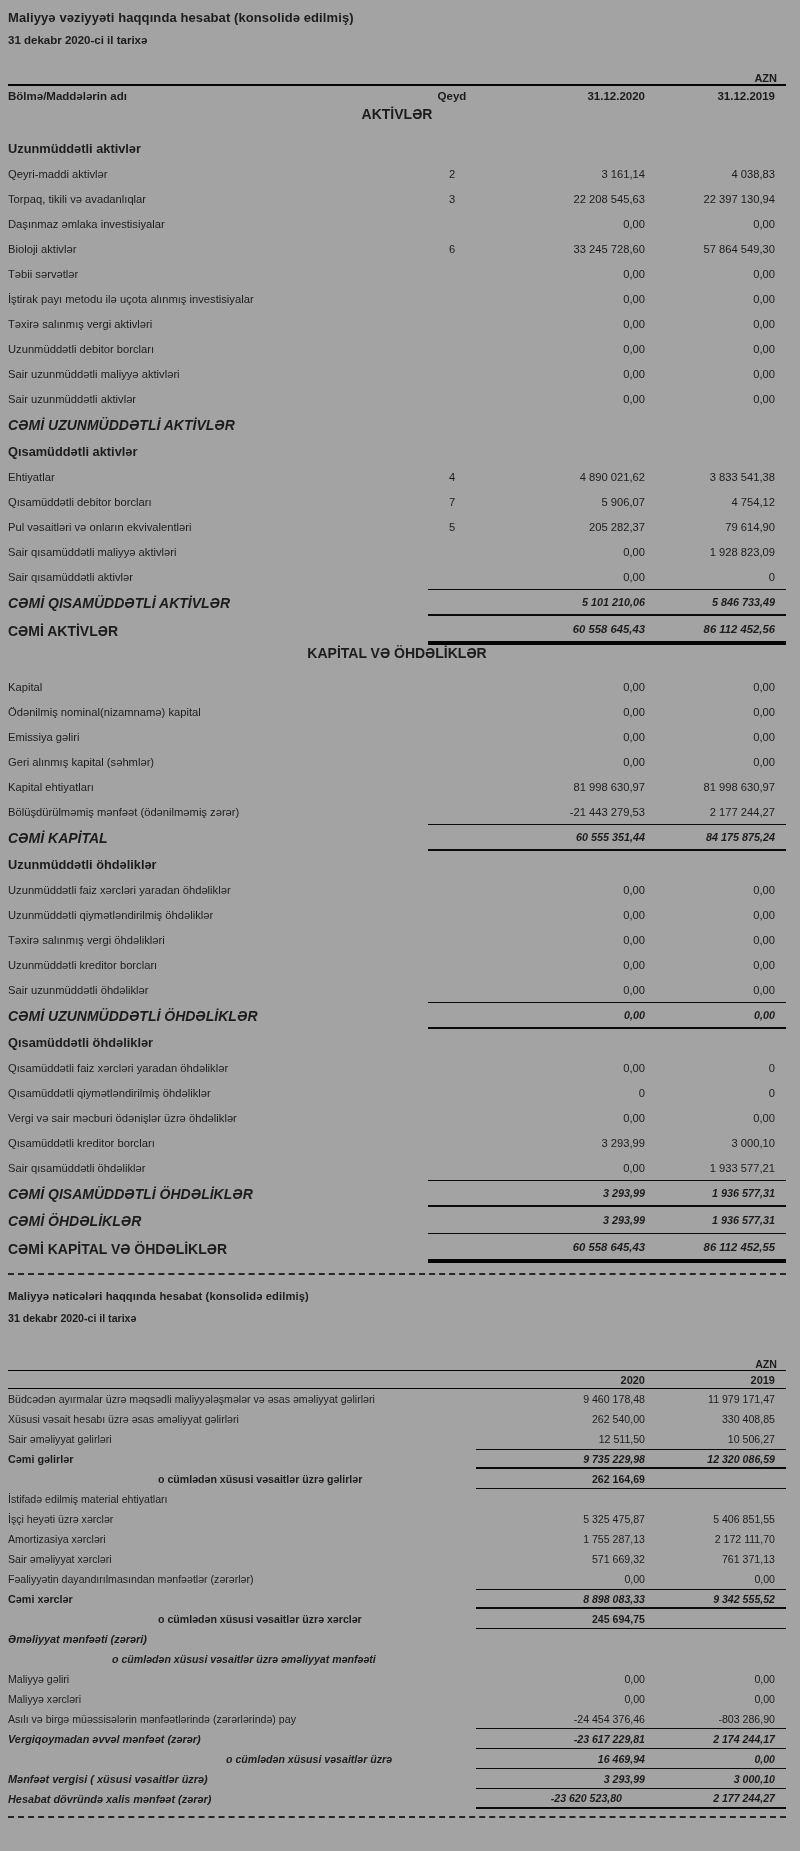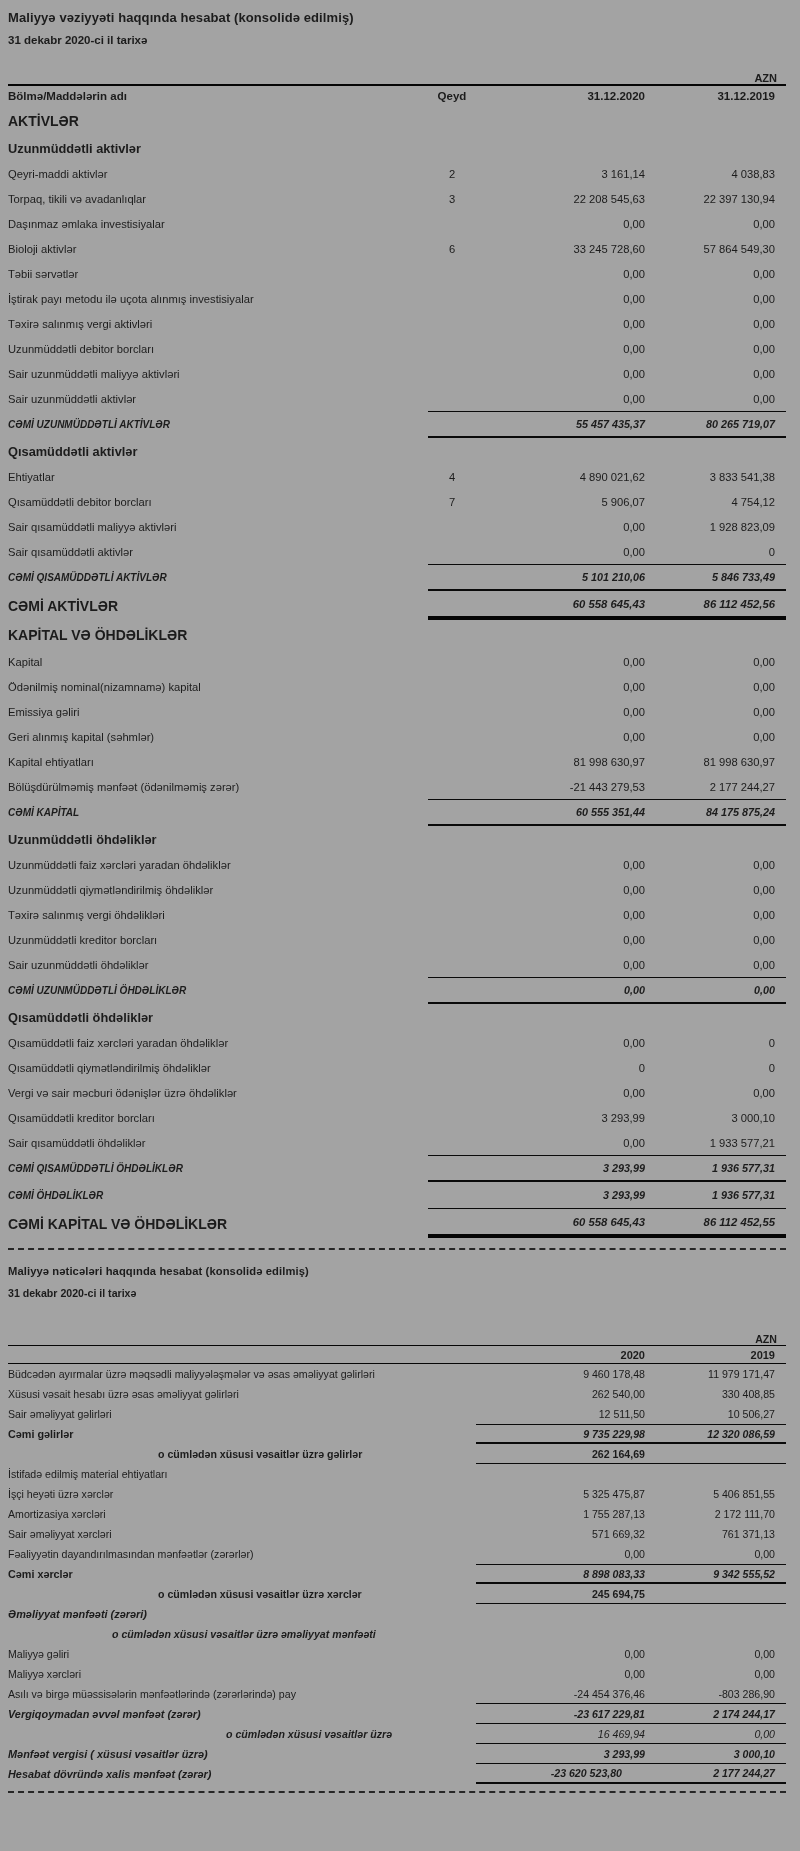--- a/index.html
+++ b/index.html
@@ -23,41 +23,41 @@
   
   .bs-head { border-top:2.5px solid #050505; height:22px; font-weight:700; }
   .bs-head .c-label, .bs-head .c-note, .bs-head .c-v1, .bs-head .c-v2 { font-size:11.5px; font-weight:700; }
 
   
   .is-head { border-top:1.5px solid #050505; border-bottom:1.5px solid #050505; height:19px; }
   .is-head .c-v1, .is-head .c-v2 { font-size:11px; font-weight:700; }
 
   
   #bs-rows .row { height:25px; }
-  .bs-section { height:29px !important; }
+  .bs-section { height:29px !important;flex-direction:column; }
   .bs-section .c-label { font-size:14px; font-weight:700; }
   .bs-subsection { height:26px !important; }
   .bs-subsection .c-label { font-size:12.8px; font-weight:700; }
   .bs-total { height:27px !important; }
-  .bs-total .c-label { font-size:10px; font-weight:700; font-style:italic; }
+  .bs-total .c-label { font-size:14px; font-weight:700; font-style:italic; }
   .bs-total .c-v1, .bs-total .c-v2 { font-size:10.8px; font-weight:700; font-style:italic; }
   .bs-grandtotal { height:29px !important; }
   .bs-grandtotal .c-label { font-size:14px; font-weight:700; }
   .bs-grandtotal .c-v1, .bs-grandtotal .c-v2 { font-size:11.3px; font-weight:700; font-style:italic; }
 
   
   #is-rows .row { height:20px; }
   #is-rows .c-label, #is-rows .c-v1, #is-rows .c-v2 { font-size:10.6px; }
   .is-total .c-label { font-weight:700; font-size:10.8px !important; }
   .is-total .c-v1, .is-total .c-v2 { font-weight:700; font-style:italic; }
   .is-sub .c-label { font-weight:700; }
   .is-sub .c-v1 { font-weight:700; }
   .is-subitalic .c-label { font-weight:700; font-style:italic; }
   .is-subitalic2 .c-label { font-weight:700; font-style:italic; }
-  .is-subitalic2 .c-v1, .is-subitalic2 .c-v2 { font-weight:400; font-style:italic; }
+  .is-subitalic2 .c-v1, .is-subitalic2 .c-v2 { font-weight:700; font-style:italic; }
   .is-result .c-label { font-weight:700; font-style:italic; font-size:10.9px !important; }
   .is-result .c-v1, .is-result .c-v2 { font-weight:700; font-style:italic; }
 
   
   .b-tb .c-vals { border-top:1.5px solid #0a0a0a; border-bottom:2.5px solid #0a0a0a; }
   .b-b .c-vals { border-bottom:1.5px solid #0a0a0a; }
   .b-b2 .c-vals { border-bottom:2.5px solid #0a0a0a;gap:23px; }
   .b-thick .c-vals { border-bottom:4.5px solid #050505; }
 
   .dashed { border-top:2.5px dashed #262626; margin-top:10px; }
@@ -179,25 +179,20 @@
         <div class="row bs-item">
           <span class="c-label">Sair uzunmüddətli aktivlər</span>
           <span class="c-vals">
             <span class="c-note"></span>
             <span class="c-v1">0,00</span>
             <span class="c-v2">0,00</span>
           </span>
         </div>
         <div class="row bs-total b-tb">
           <span class="c-label">CƏMİ UZUNMÜDDƏTLİ AKTİVLƏR</span>
-          <span class="c-vals">
-            <span class="c-note"></span>
-            <span class="c-v1">55 457 435,37</span>
-            <span class="c-v2">80 265 719,07</span>
-          </span>
         </div>
         <div class="row bs-subsection">
           <span class="c-label">Qısamüddətli aktivlər</span>
           <span class="c-vals">
             <span class="c-note"></span>
             <span class="c-v1"></span>
             <span class="c-v2"></span>
           </span>
         </div>
         <div class="row bs-item">
@@ -207,20 +202,28 @@
             <span class="c-v1">4 890 021,62</span>
             <span class="c-v2">3 833 541,38</span>
           </span>
         </div>
         <div class="row bs-item">
           <span class="c-label">Qısamüddətli debitor borcları</span>
           <span class="c-vals">
             <span class="c-note">7</span>
             <span class="c-v1">5 906,07</span>
             <span class="c-v2">4 754,12</span>
+          </span>
+        </div>
+        <div class="row bs-item">
+          <span class="c-label">Pul vəsaitləri və onların ekvivalentləri</span>
+          <span class="c-vals">
+            <span class="c-note">5</span>
+            <span class="c-v1">205 282,37</span>
+            <span class="c-v2">79 614,90</span>
           </span>
         </div>
         <div class="row bs-item">
           <span class="c-label">Sair qısamüddətli maliyyə aktivləri</span>
           <span class="c-vals">
             <span class="c-note"></span>
             <span class="c-v1">0,00</span>
             <span class="c-v2">1 928 823,09</span>
           </span>
         </div>

